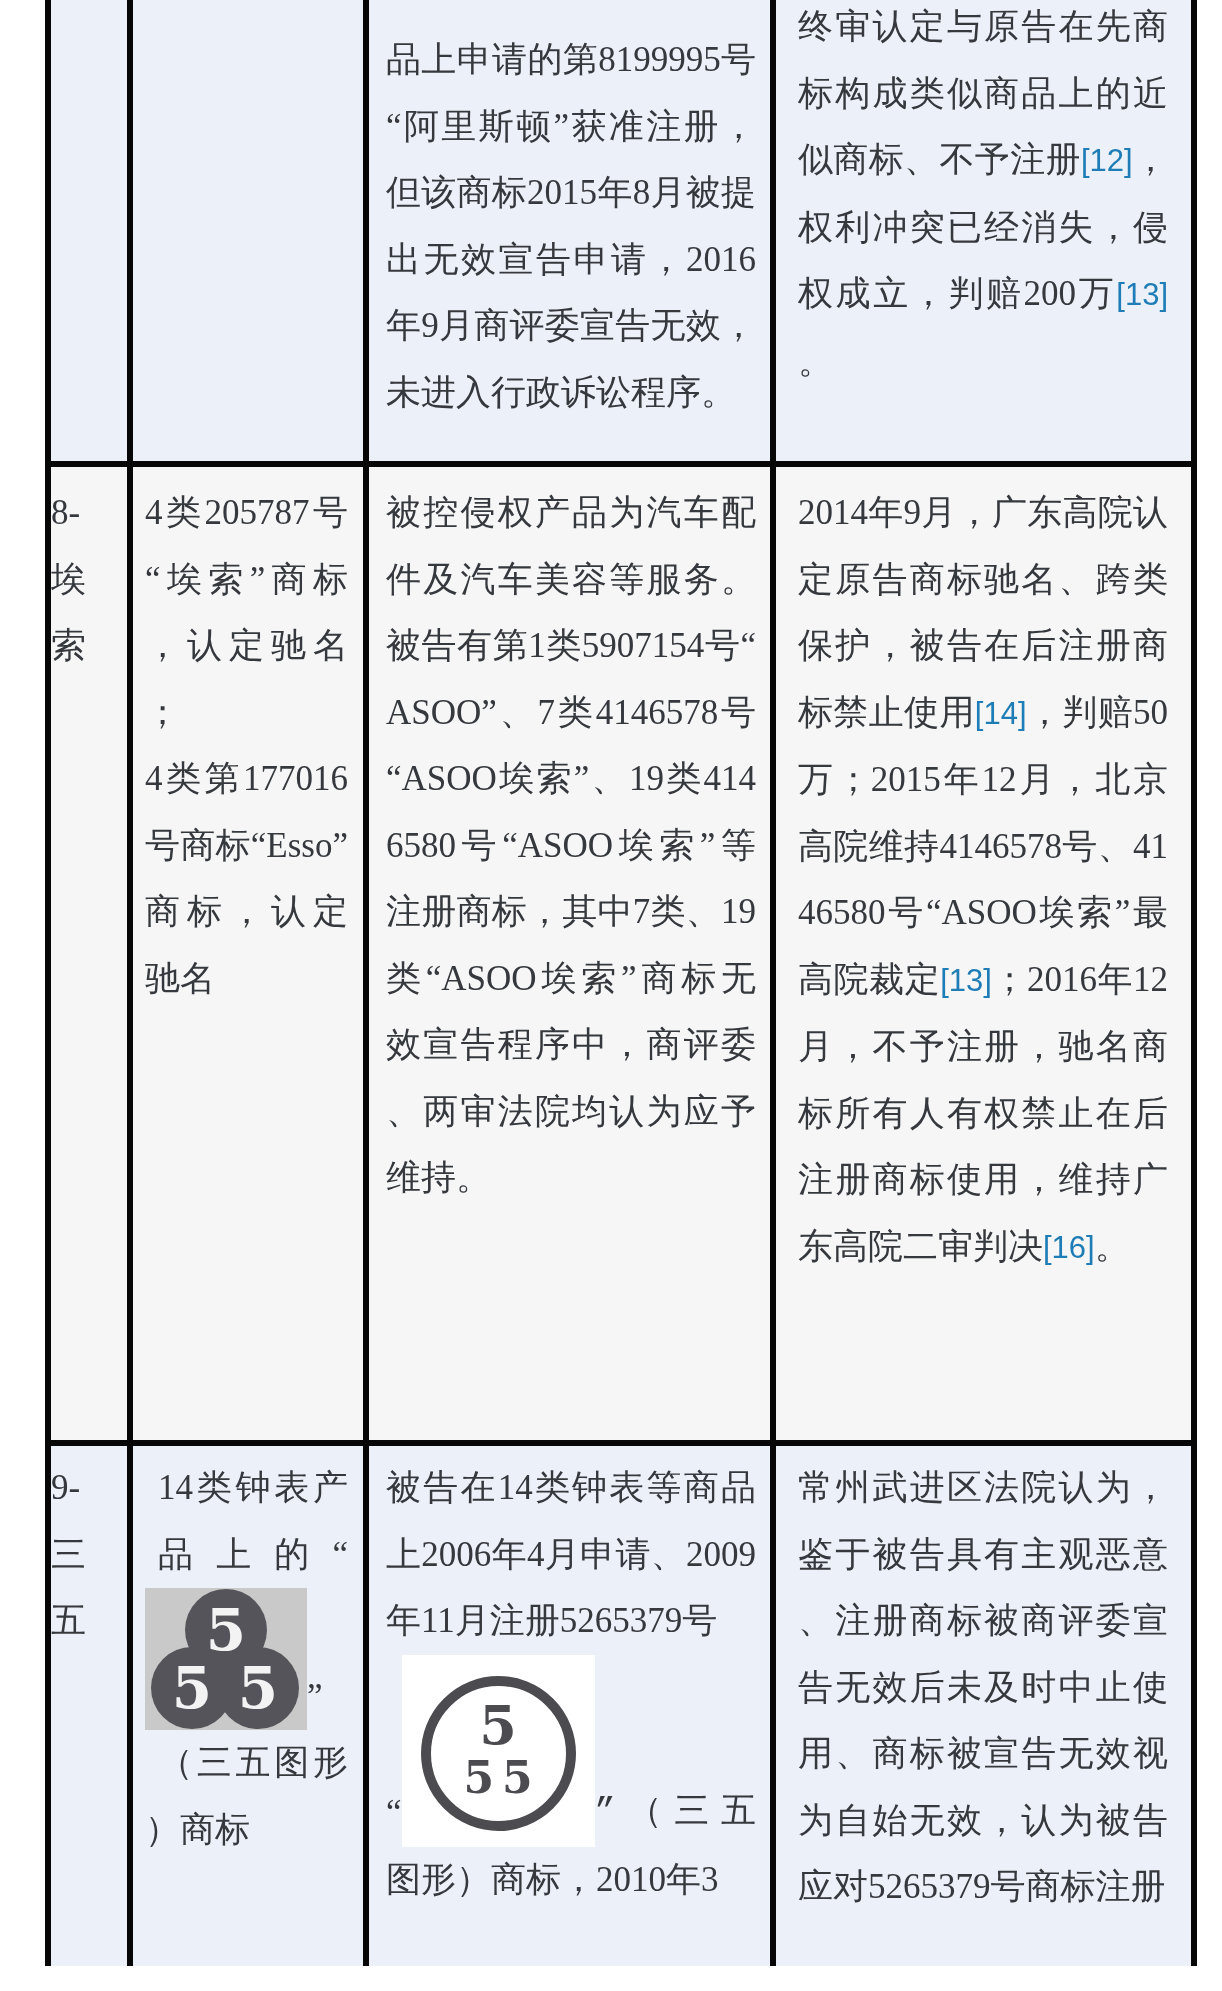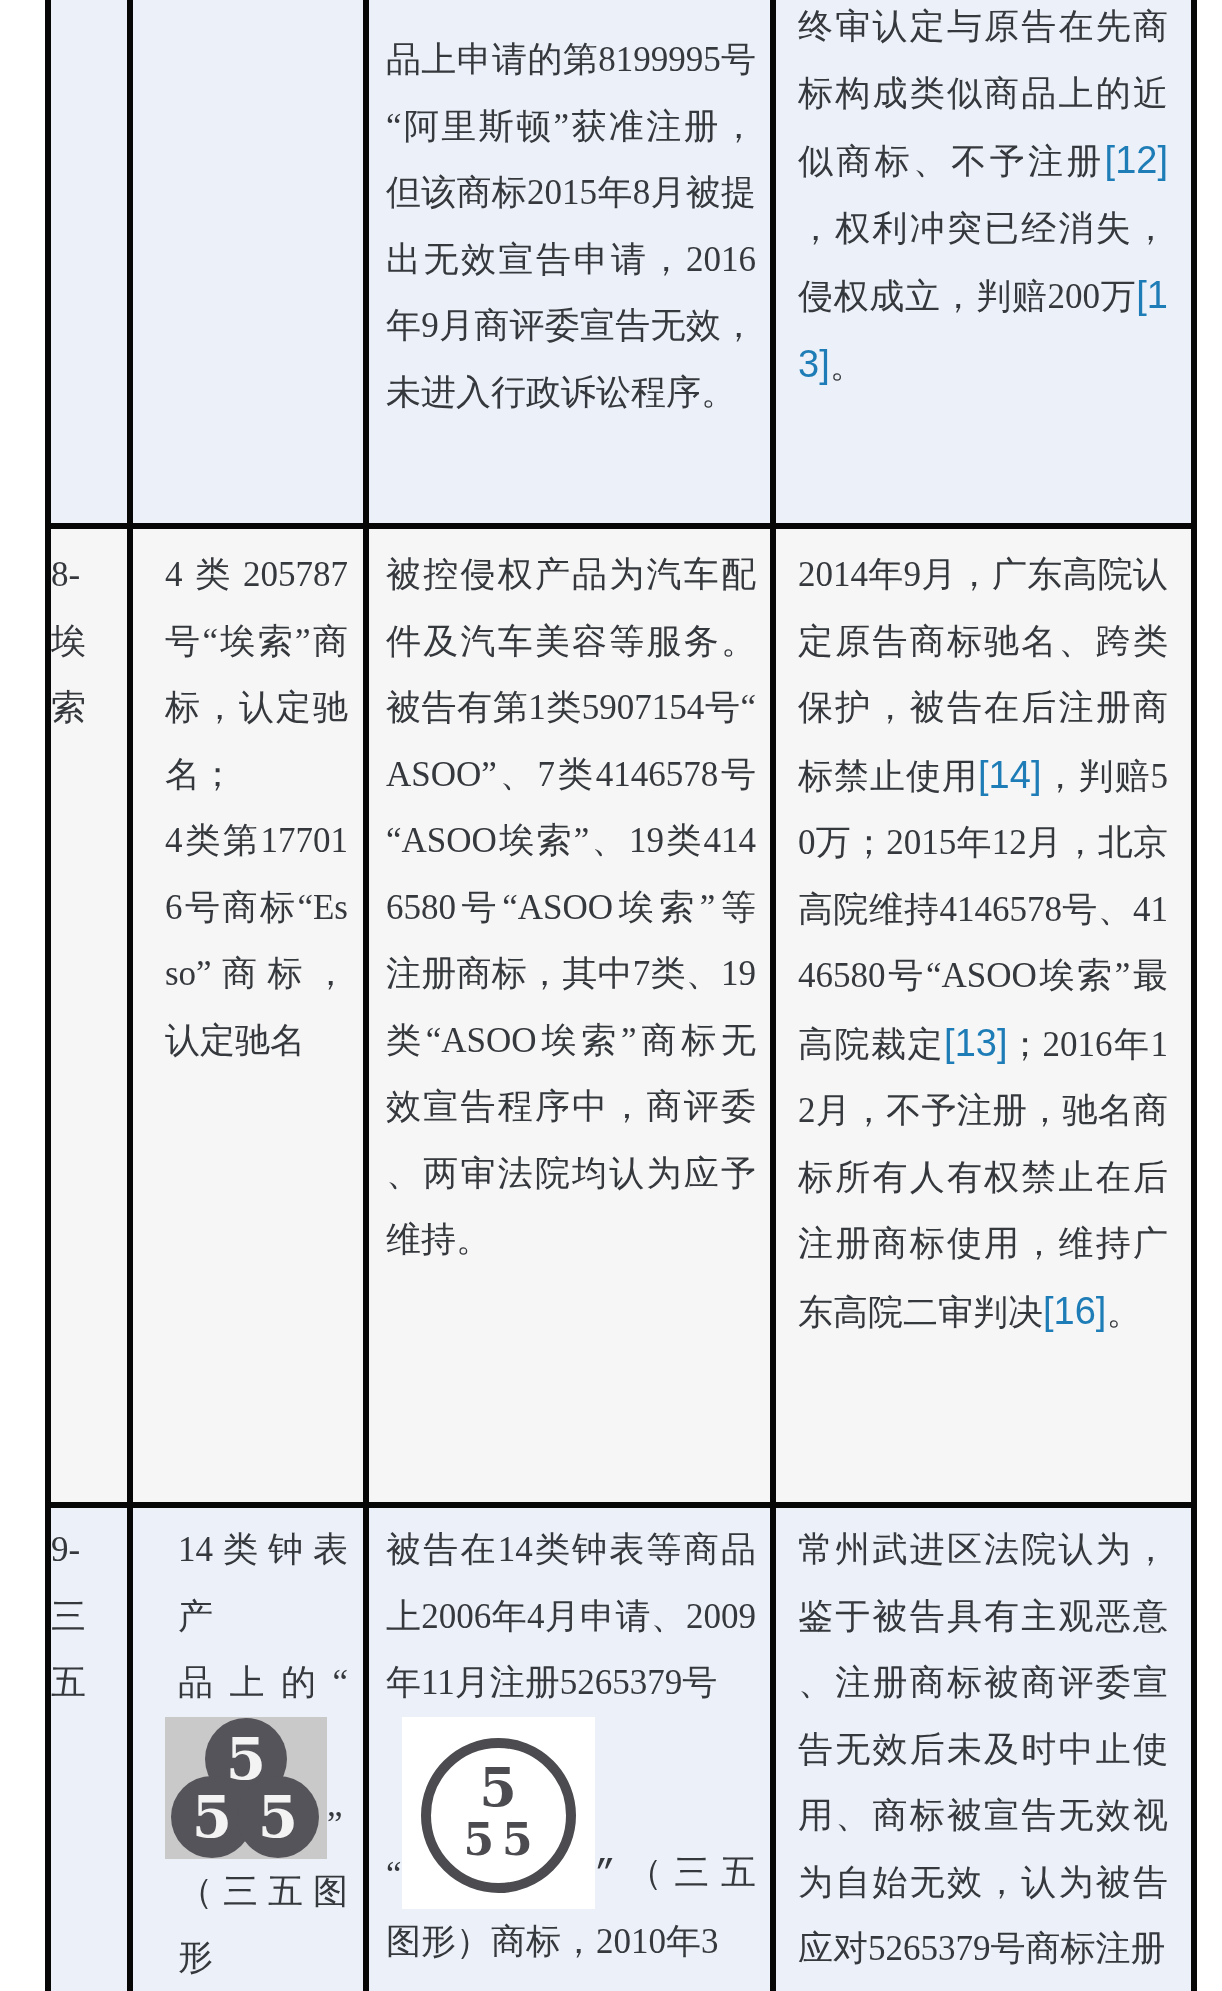--- a/index.html
+++ b/index.html
@@ -13,30 +13,30 @@
   .page{position:absolute;left:0;top:0;width:1222px;height:1991px;background:#fff;}
   table.cases{position:absolute;left:45px;top:0;width:1152px;
     border-collapse:separate;border-spacing:0;table-layout:fixed;
     border-left:6px solid var(--border);}
   td{vertical-align:top;border-right:6px solid var(--border);padding:0;overflow:hidden;}
   tr.hasbottom td{border-bottom:6px solid var(--border);}
   tr.blue td{background:var(--row-blue);}
   tr.gray td{background:var(--row-gray);}
   .cell{font-size:35px;line-height:66.5px;}
   .cell-c1{text-align:center;padding-top:13px;}
-  .cell-c2{padding:13px 15px 0 32px;}
+  .cell-c2{padding:13px 15px 0 12px;}
   .cell-c3{padding:13px 14px 0 17px;}
   .cell-c4{padding:13px 23px 0 22px;}
   tr.r7 .cell-c3{padding-top:27px;}
   tr.r7 .cell-c4{padding-top:0;position:relative;top:-6px;}
   tr.r9 .cell{padding-top:9px;}
   .para{text-align:justify;word-break:break-all;line-break:anywhere;}
   .line{text-align:left;}
   .line.jlast{text-align:justify;text-align-last:justify;margin-left:13px;}
-  .ref{font-family:"Liberation Sans","DejaVu Sans",sans-serif;font-size:38px;color:var(--link);cursor:pointer;}
+  .ref{font-family:"Liberation Sans","DejaVu Sans",sans-serif;font-size:31px;color:var(--link);cursor:pointer;}
   .imgrow{display:flex;align-items:flex-end;}
   .qmark{white-space:pre;}
   .post-stretch{flex:1;text-align:justify;text-align-last:justify;font-family:Liberation Mono, monospace;}
   
   .logoA{position:relative;width:162px;height:142px;background:var(--logoA-bg);
          display:inline-block;flex:none;}
   .logoA .cc{position:absolute;width:82px;height:82px;border-radius:50%;background:var(--logo-dark);
          display:flex;align-items:center;justify-content:center;}
   .logoA .p1{left:40px;top:1px;}
   .logoA .p2{left:6px;top:59px;}
@@ -57,21 +57,21 @@
 
 <div class="page">
   <table class="cases">
     <colgroup>
       <col style="width:82px">
         <col style="width:236px">
         <col style="width:407px">
         <col style="width:421px">
     </colgroup>
     <tbody>
-      <tr class="r7 blue hasbottom" style="height:529px">
+      <tr class="r7 blue hasbottom" style="height:467px">
         <td>
             <div class="cell cell-c1"></div>
           </td>
         <td>
             <div class="cell cell-c2"></div>
           </td>
         <td>
             <div class="cell cell-c3">
               <div class="para"><span>品上申请的第8199995号“阿里斯顿”获准注册，但该商标2015年8月被提出无效宣告申请，2016年9月商评委宣告无效，未进入行政诉讼程序。</span></div>
             </div>

